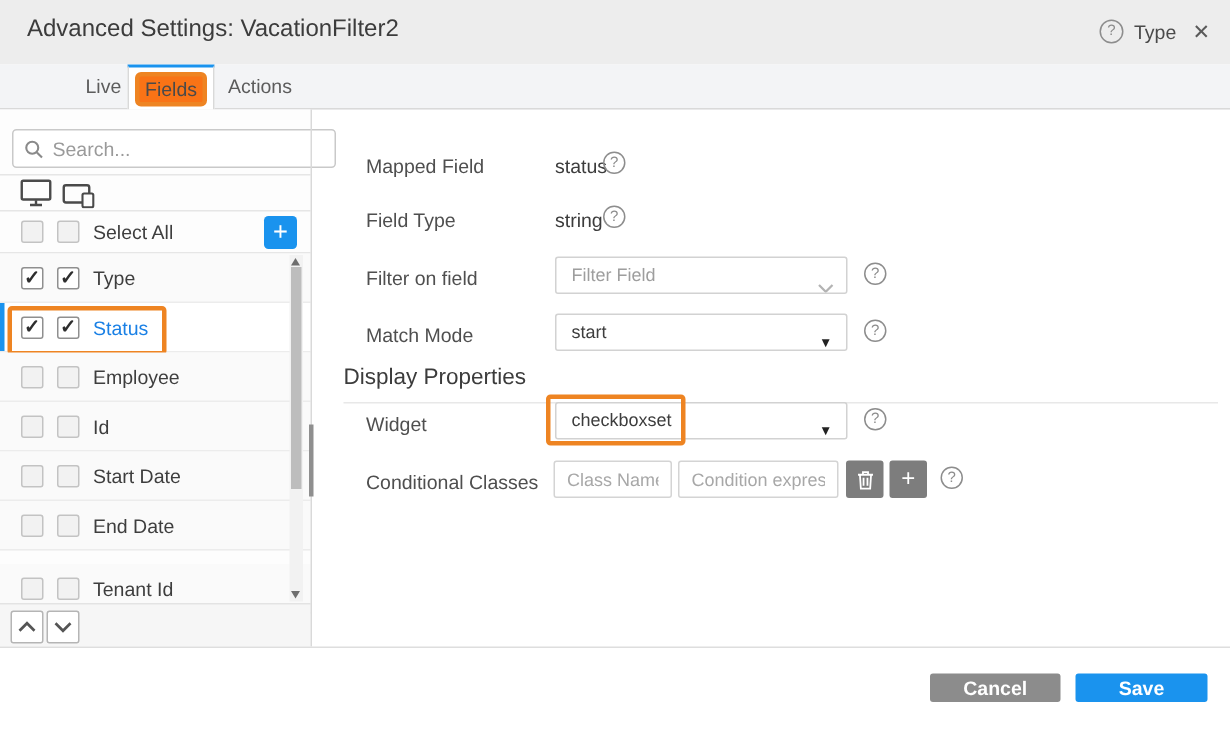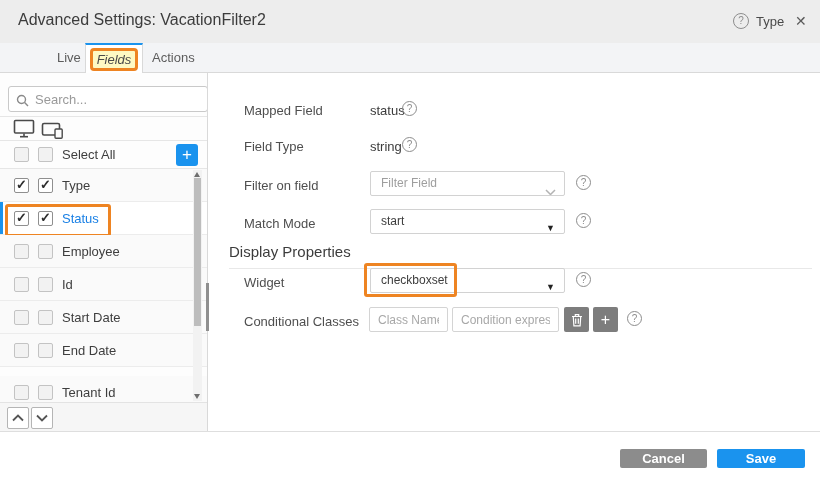--- a/index.html
+++ b/index.html
@@ -18,25 +18,25 @@
 
   
   .tabbar{left:0;top:43px;width:820px;height:30px;background:#f3f4f6;border-bottom:1px solid #d9d9d9;}
   .tab{top:43px;height:29px;line-height:29px;font-size:13px;color:#5c5c5c;cursor:pointer;}
   .tab-live{left:22px;margin-left:35px;}
   .tab-actions{left:152px;}
   .tab-active{left:85px;top:43px;width:58px;height:30px;background:#fff;
               border-left:1px solid #d9d9d9;border-right:1px solid #d9d9d9;border-top:2px solid #1a93ee;
               display:flex;align-items:center;justify-content:center;cursor:pointer;}
   .ann-inline{border:3px solid #ee8422;border-radius:4px;padding:0 4px;font-size:13px;color:#4a4a4a;
-              background:#fef9c3;line-height:17px;font-style:italic;}
+              background:#f97316;line-height:17px;}
 
   
   .sidebar-bg{left:0;top:73px;width:207px;height:358px;background:#fdfdfd;}
-  .search-box{left:8px;top:86px;width:200px;height:26px;border:1px solid #c9c9c9;border-radius:3px;
+  .search-box{left:8px;top:86px;width:216px;height:26px;border:1px solid #c9c9c9;border-radius:3px;
               background:#fff;font-size:13px;color:#555;padding:0 6px 0 26px;outline:none;}
   .search-box::placeholder{color:#9a9a9a;}
   .search-icon{left:16px;top:93px;}
   .hline{height:1px;background:#e6e6e6;}
   .dev-desktop{left:13px;top:119px;}
   .dev-mobile{left:41px;top:122px;}
 
   .cb{position:absolute;width:15px;height:15px;border:1px solid #c3c3c3;background:#f2f2f2;
       border-radius:2px;box-sizing:border-box;cursor:pointer;}
   .cb.checked{background:#fff;border-color:#8f8f8f;}

